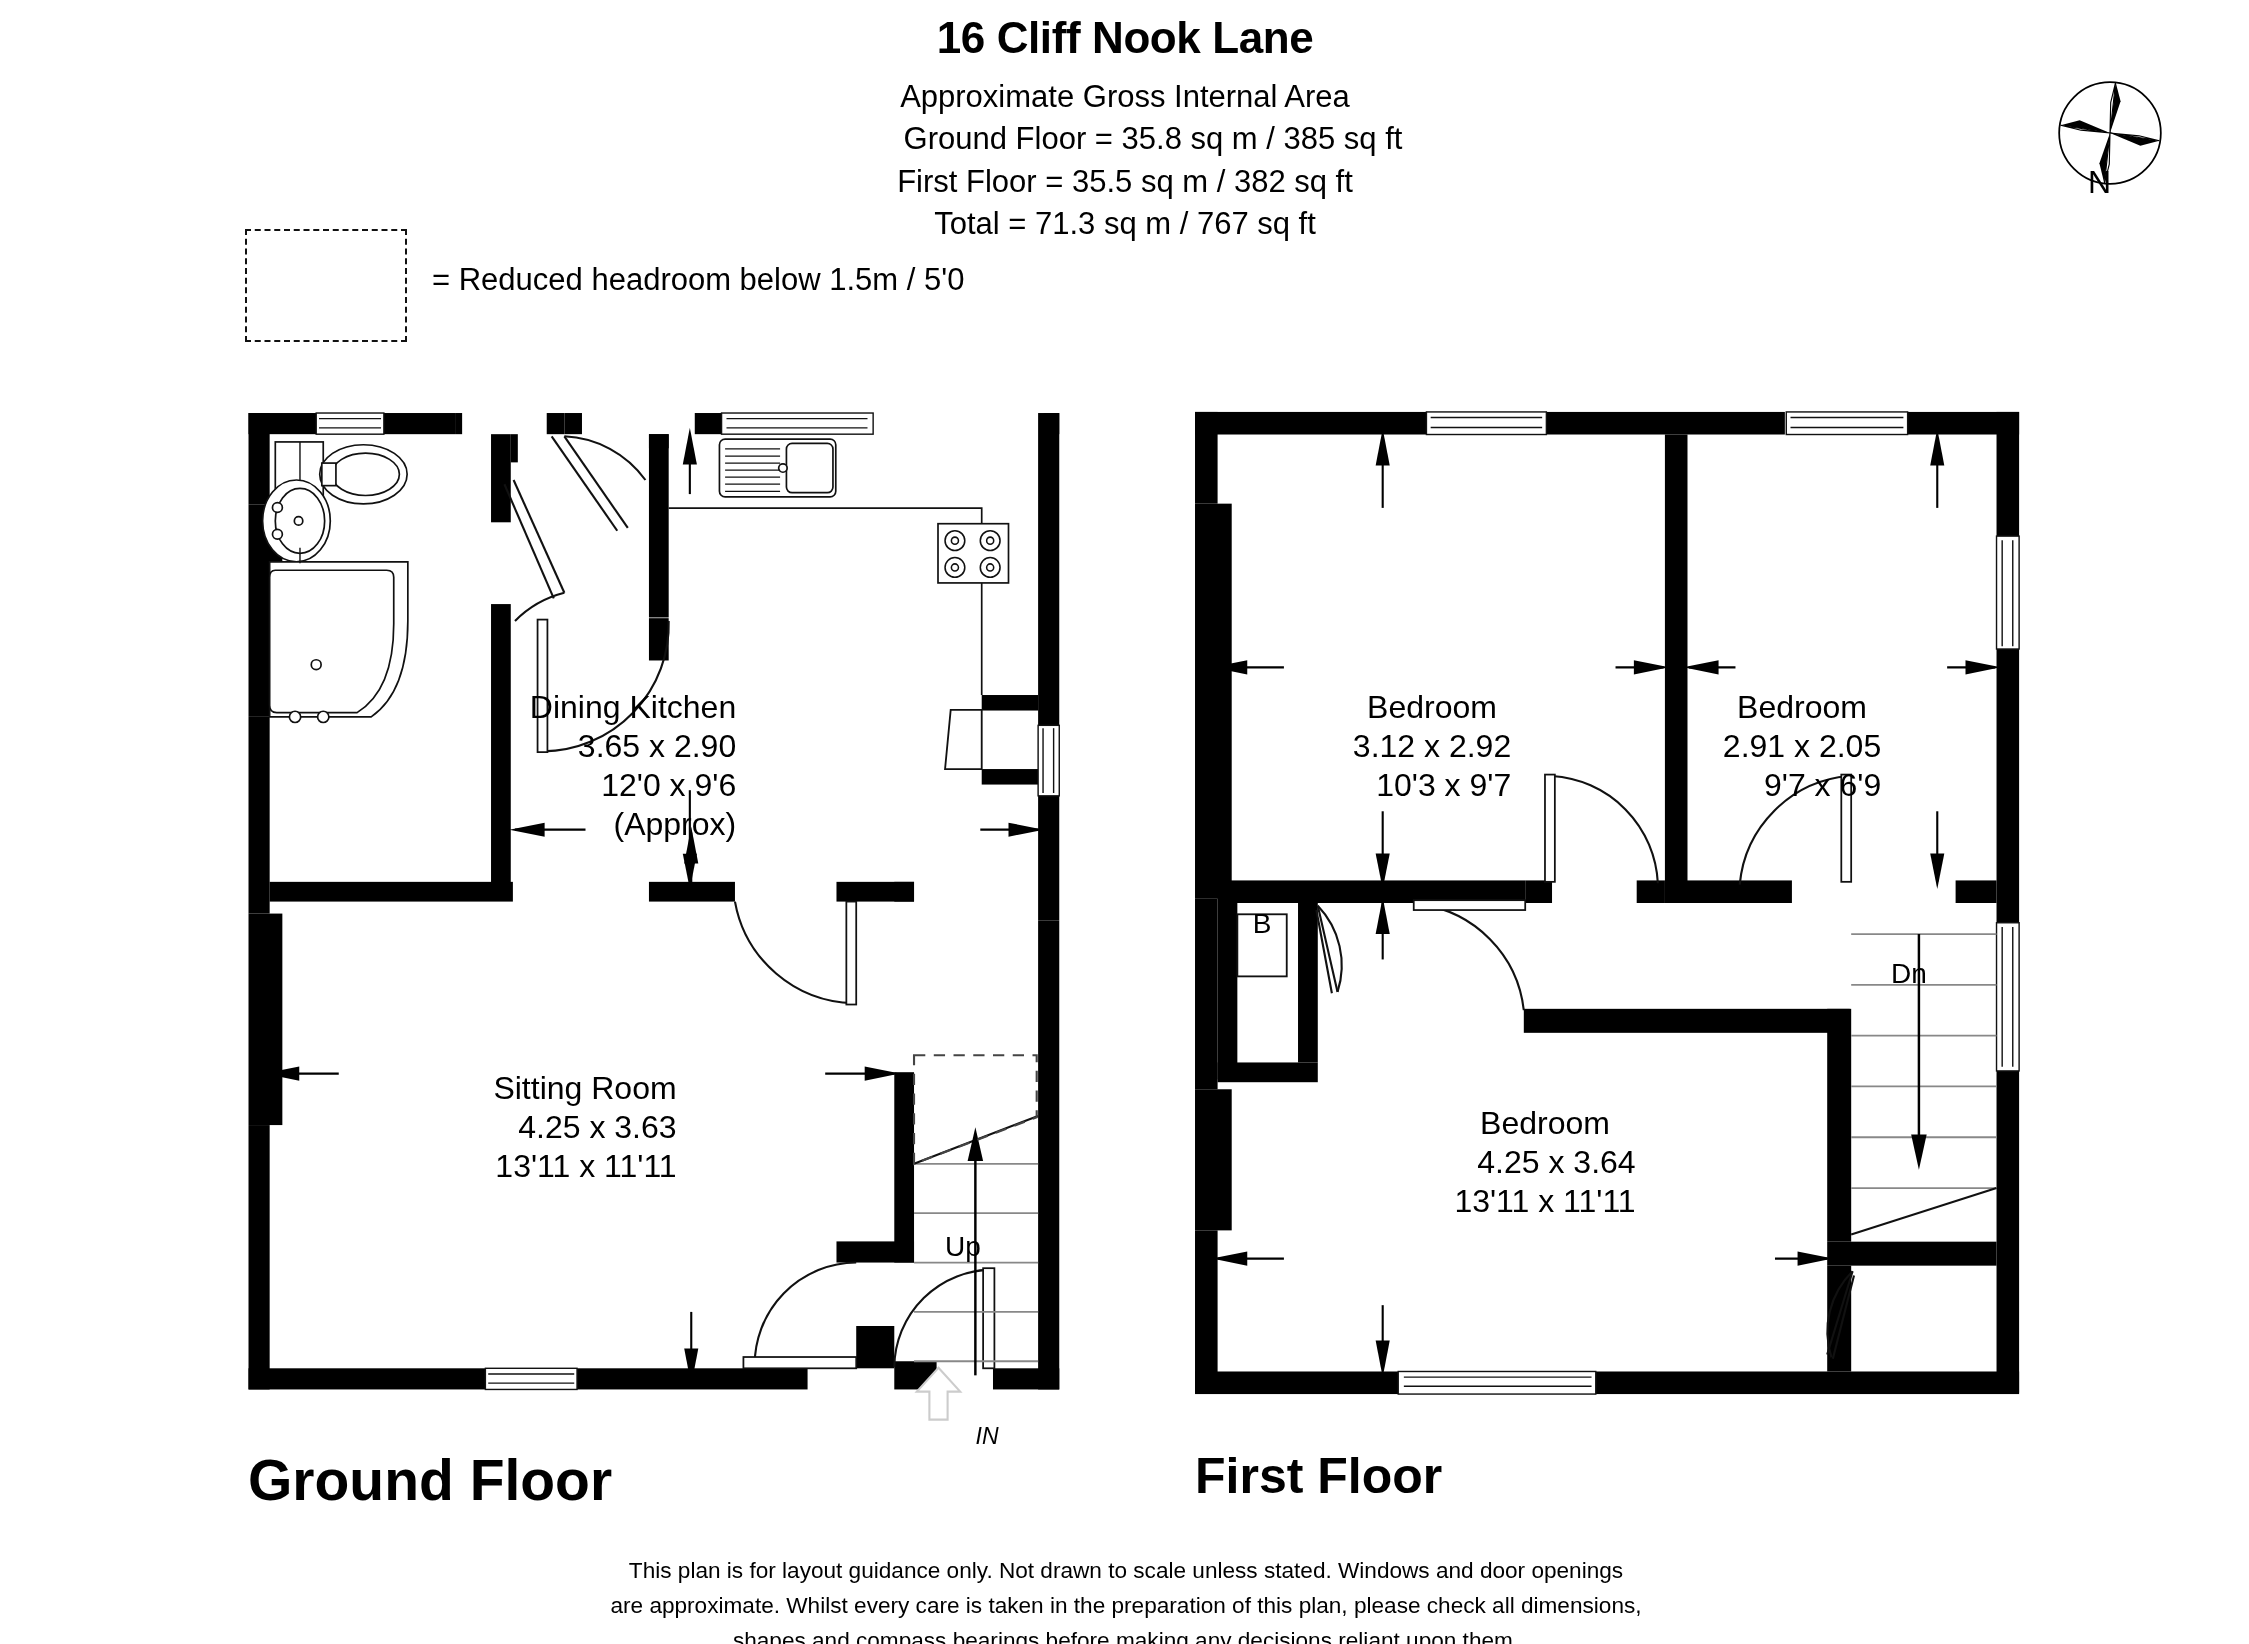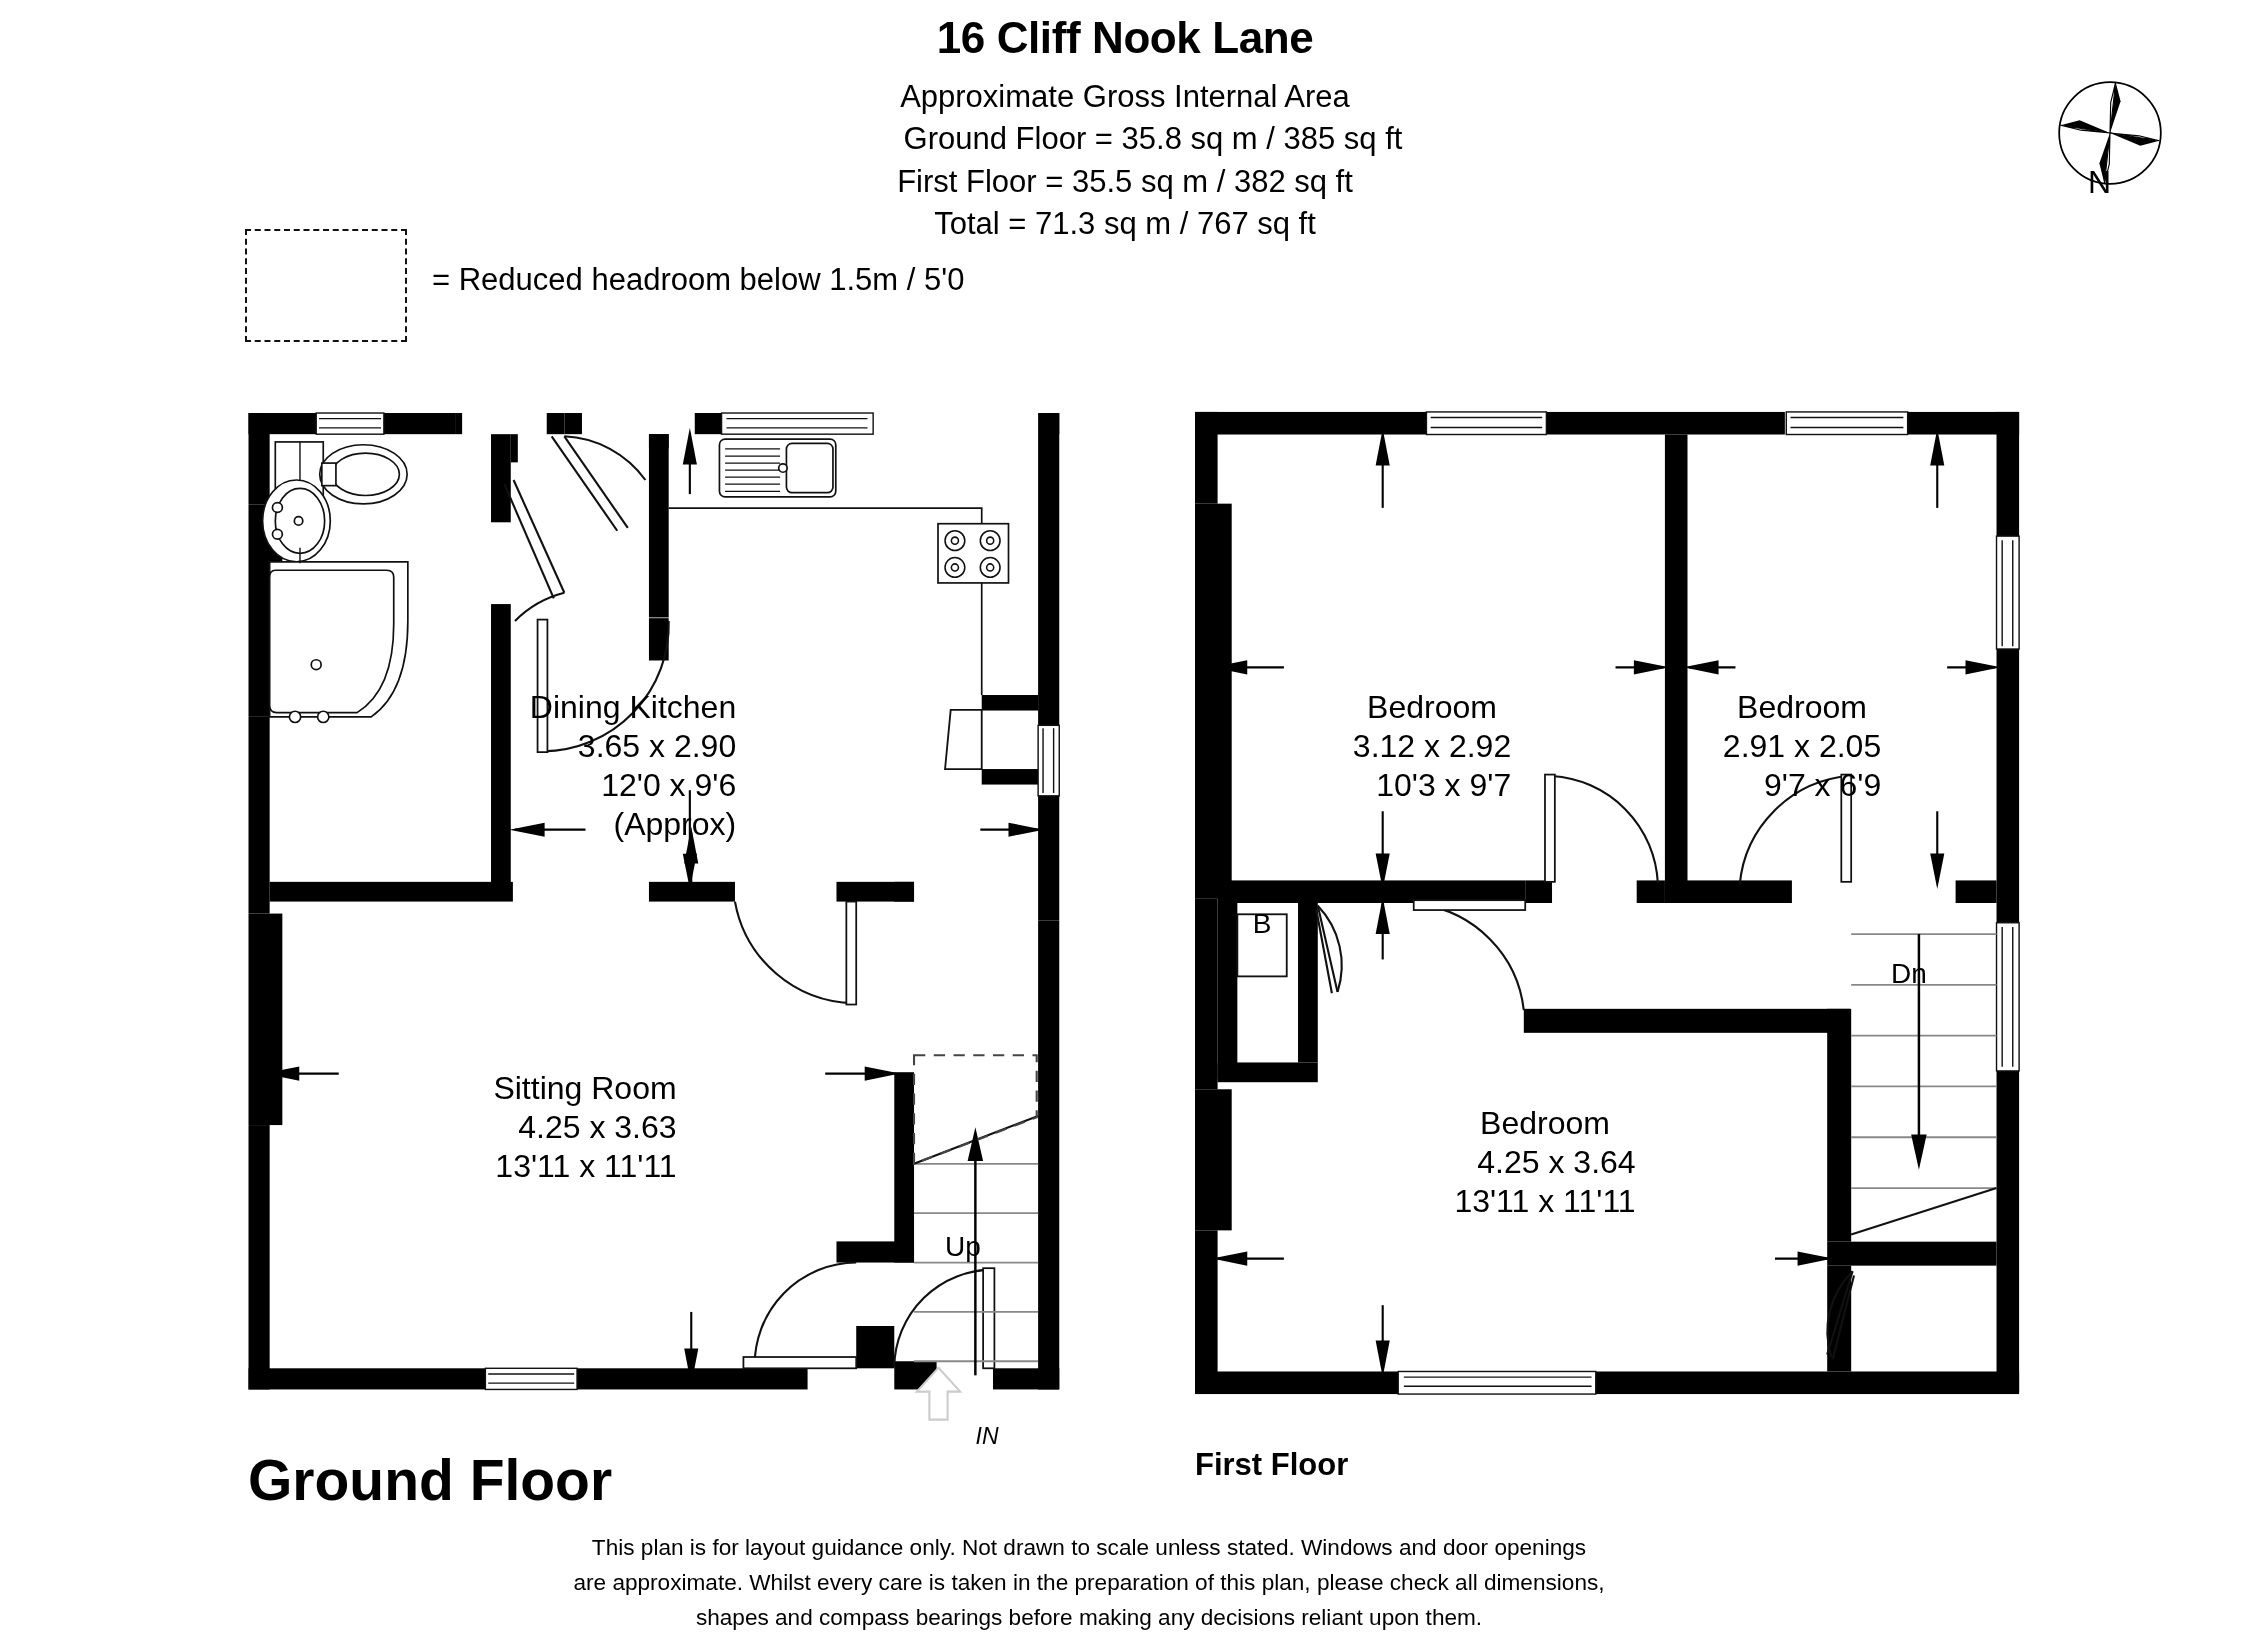--- a/index.html
+++ b/index.html
@@ -15,23 +15,23 @@
   #h1{top:79px;} #h2{top:121px;margin-left:28px;} #h3{top:164px;} #h4{top:206px;}
 
   #legend-box{position:absolute;left:245px;top:229px;width:162px;height:113px;
     border:2.1px dashed #111;box-sizing:border-box;}
   #legend-text{left:432px;top:262px;font-size:31px;}
 
   #compass{position:absolute;left:2050px;top:73px;width:120px;height:120px;}
   #compass-label{left:2088px;top:164px;font-size:32px;}
 
   #gf-label{left:248px;top:1447px;font-size:57px;font-weight:bold;}
-  #ff-label{left:1195px;top:1447px;font-size:31px;font-weight:bold;}
-
-  .foot{left:1089px;font-size:22.6px;}
+  #ff-label{left:1195px;top:1447px;font-size:50px;font-weight:bold;}
+
+  .foot{left:1126px;font-size:22.6px;margin-top:23px;}
   #f1{top:1535px;} #f2{top:1570px;} #f3{top:1605px;}
 
   .plan{position:absolute;}
   .plan svg{display:block;}
 
   .rmtxt{position:absolute;text-align:center;transform:translateX(-50%);
          white-space:nowrap;line-height:1.22;}
   .rm-name{font-size:32px;}
   .rm-dim{font-size:32px;text-align:right;}
   .small-lbl{position:absolute;font-size:28px;transform:translateX(-50%);}

